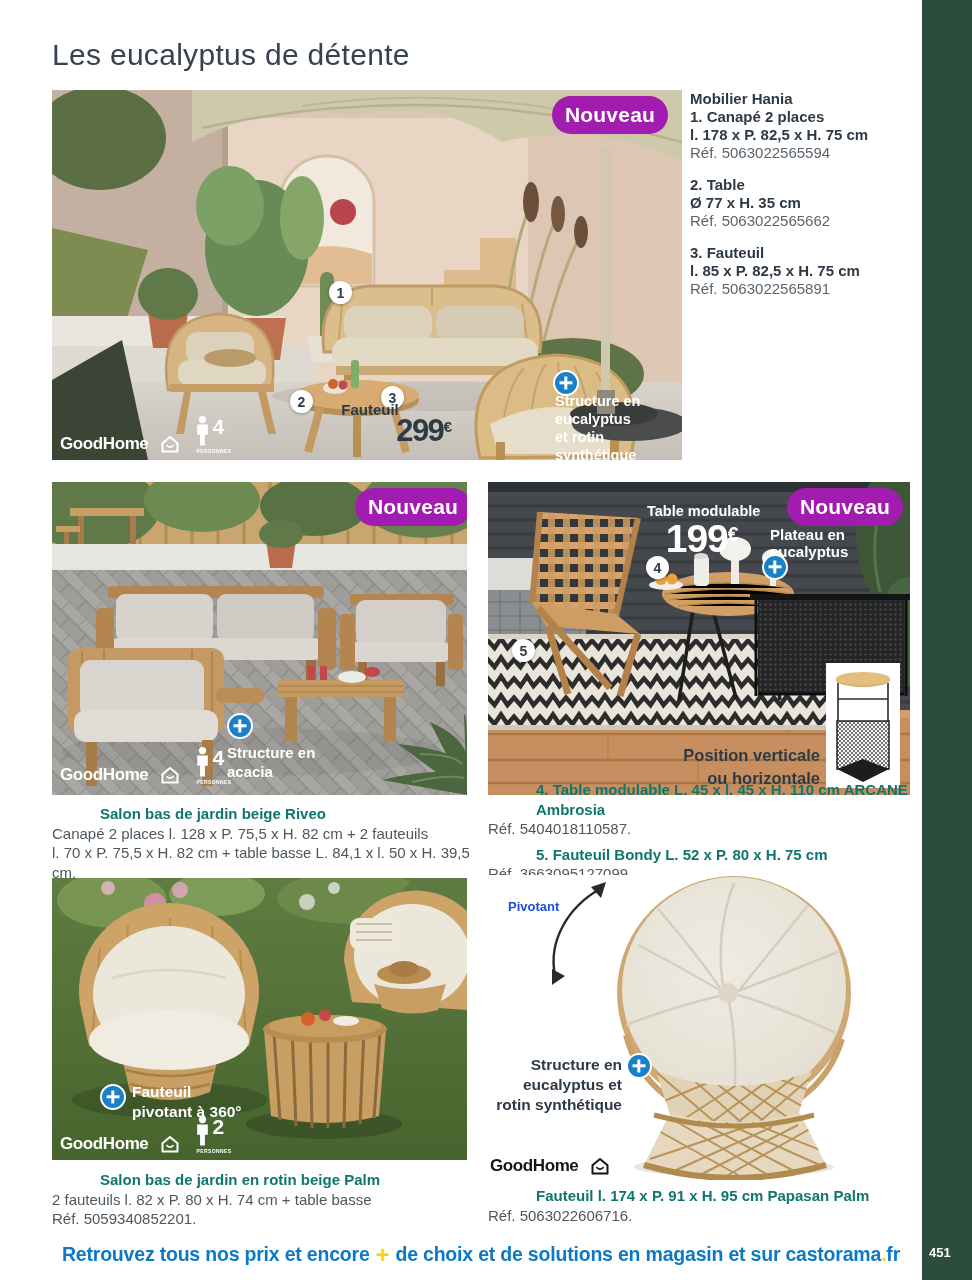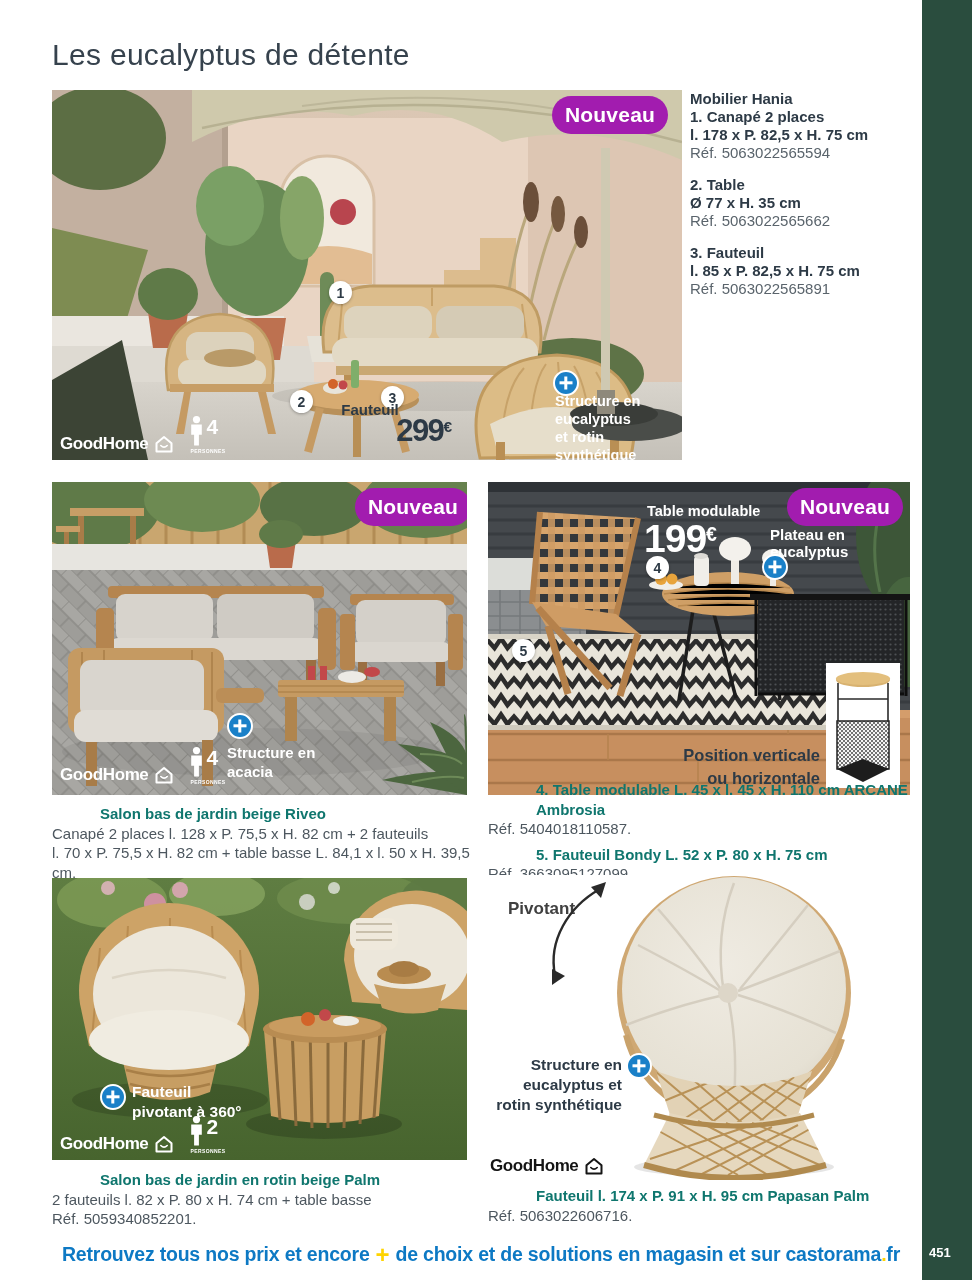--- a/index.html
+++ b/index.html
@@ -39,25 +39,25 @@
   .callout-n { color:#2d3a46; font-weight:700; font-size:15.5px; line-height:20px; }
   .callout-line { display:block; }
 
   .hero-price { left:236px; top:311px; width:164px; text-align:center; color:#2d3a46; }
   .hero-price .lbl { font-size:15px; font-weight:700; }
   .hero-price .val { font-size:31px; font-weight:800; line-height:.82; letter-spacing:-1.5px;text-align:right; }
   .eur { font-size:.5em; vertical-align:.55em; letter-spacing:0; }
 
   .mr-price { left:156px; top:21px; color:#fff; }
   .mr-price .lbl { font-size:14.5px; font-weight:700; padding-left:3px; }
-  .mr-price .val { font-size:39px; font-weight:800; line-height:1; letter-spacing:-1px; }
+  .mr-price .val { font-size:39px; font-weight:800; line-height:1; letter-spacing:-1px;text-align:center; }
 
   .brand { position:absolute; display:flex; align-items:flex-end; gap:16px; }
   .brand.white { color:#fff; } .brand.dark { color:#151515; }
-  .gh { display:flex; align-items:center; gap:6px; font-weight:700; font-size:17px; letter-spacing:-.4px; }
+  .gh { display:flex; align-items:center; gap:12px; font-weight:700; font-size:17px; letter-spacing:-.4px; }
   .gh svg { display:block; }
   .capacity { position:relative; display:flex; align-items:flex-start; gap:3px; padding-bottom:8px; }
   .capacity .num { font-size:21px; font-weight:700; line-height:1; }
   .capacity .pers { position:absolute; left:0; bottom:0; font-size:5px; font-weight:700; letter-spacing:.4px; }
 
   .info-col { position:absolute; left:690px; top:90px; width:228px; font-size:15px; line-height:18px; }
   .info-col .b { font-weight:700; color:#2d3a46; }
   .info-col .ref { color:#5a646c; }
   .info-item { margin-bottom:14px; }
   .info-title { font-weight:700; color:#2d3a46; }
@@ -67,21 +67,21 @@
   .ml-caption { left:52px; top:804px; width:428px; }
   .mr-caption { left:488px; top:780px; width:434px; }
   .mr-caption .pair { margin-bottom:6px; }
   .bl-caption { left:52px; top:1170px; width:428px; }
   .br-caption { left:488px; top:1186px; width:434px; }
 
   .pos-note { left:120px; top:262px; width:212px; text-align:right; color:#2d3a46; font-weight:700;
               font-size:16.5px; line-height:23px; }
   .inset { position:absolute; left:338px; top:181px; width:74px; height:125px; background:#fff; }
 
-  .pivot-lbl { left:20px; top:24px; color:#404040; font-weight:700; font-size:17px; }
+  .pivot-lbl { left:20px; top:24px; color:#1d4ed8; font-weight:700; font-size:13px; }
   .br-callout { left:0; top:180px; width:134px; text-align:right; }
 
   .footer { position:absolute; left:52px; top:1241px; width:858px; text-align:center;
             font-size:19.5px; font-weight:800; color:#0d79c4; letter-spacing:-.2px; white-space:nowrap; }
   .f-plus { color:#ffd400; font-size:24px; font-weight:800; margin:0 6px; vertical-align:-2px; }
   .f-site { margin-left:5px; }
   .f-dot { color:#ffd400; }
 </style>
 </head>
 <body>

